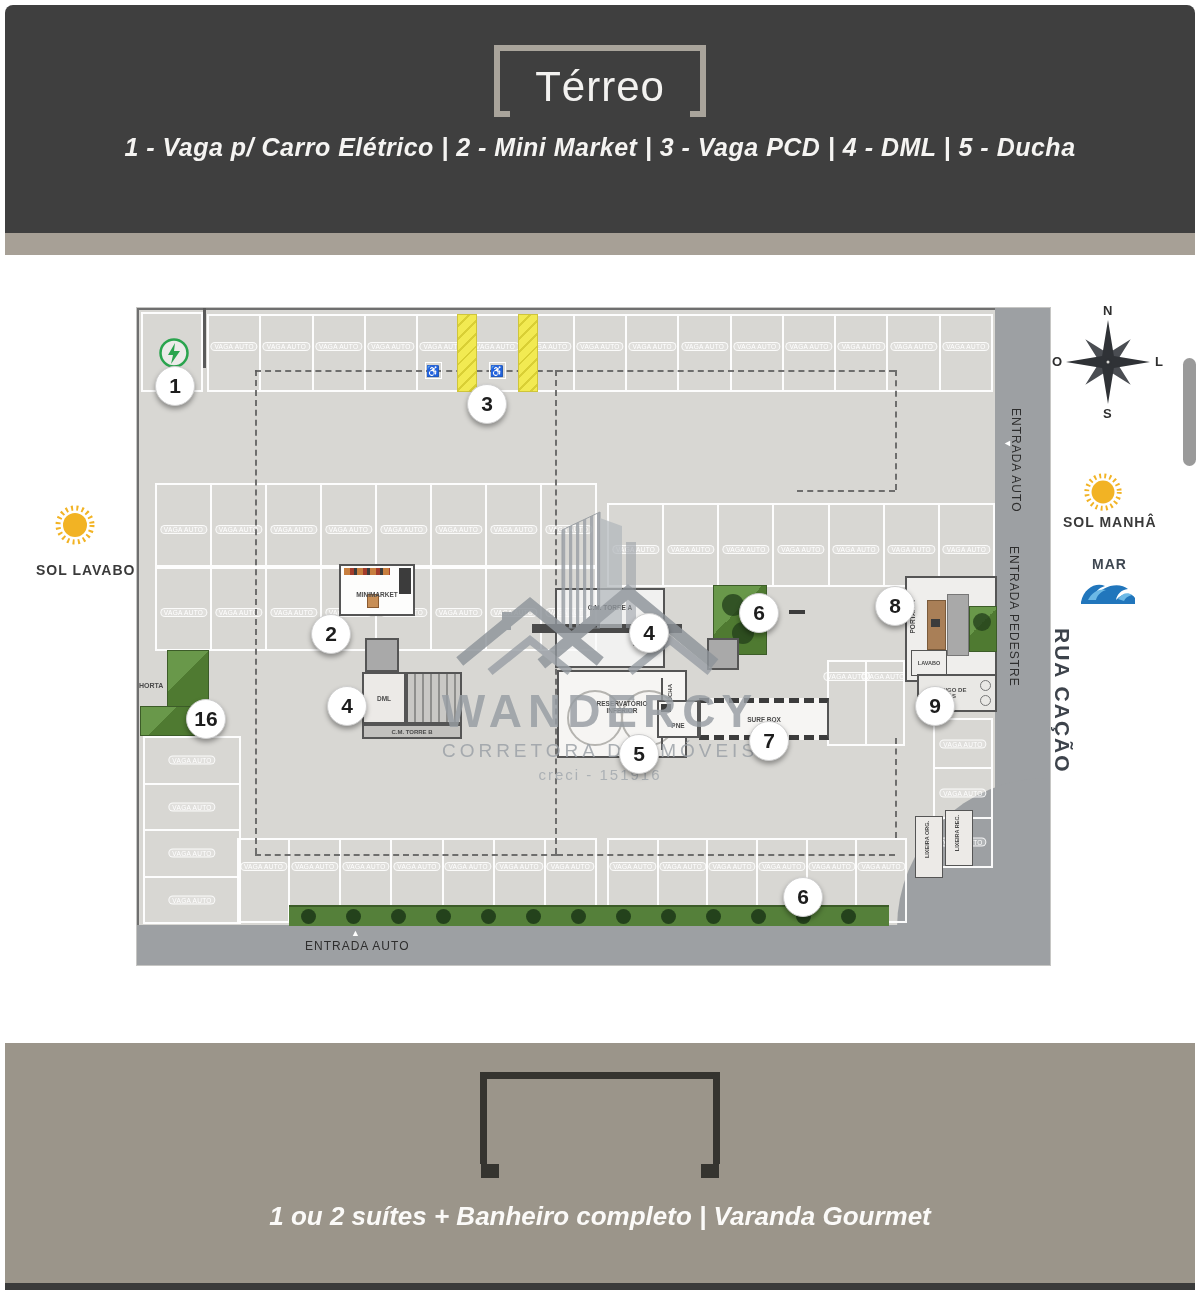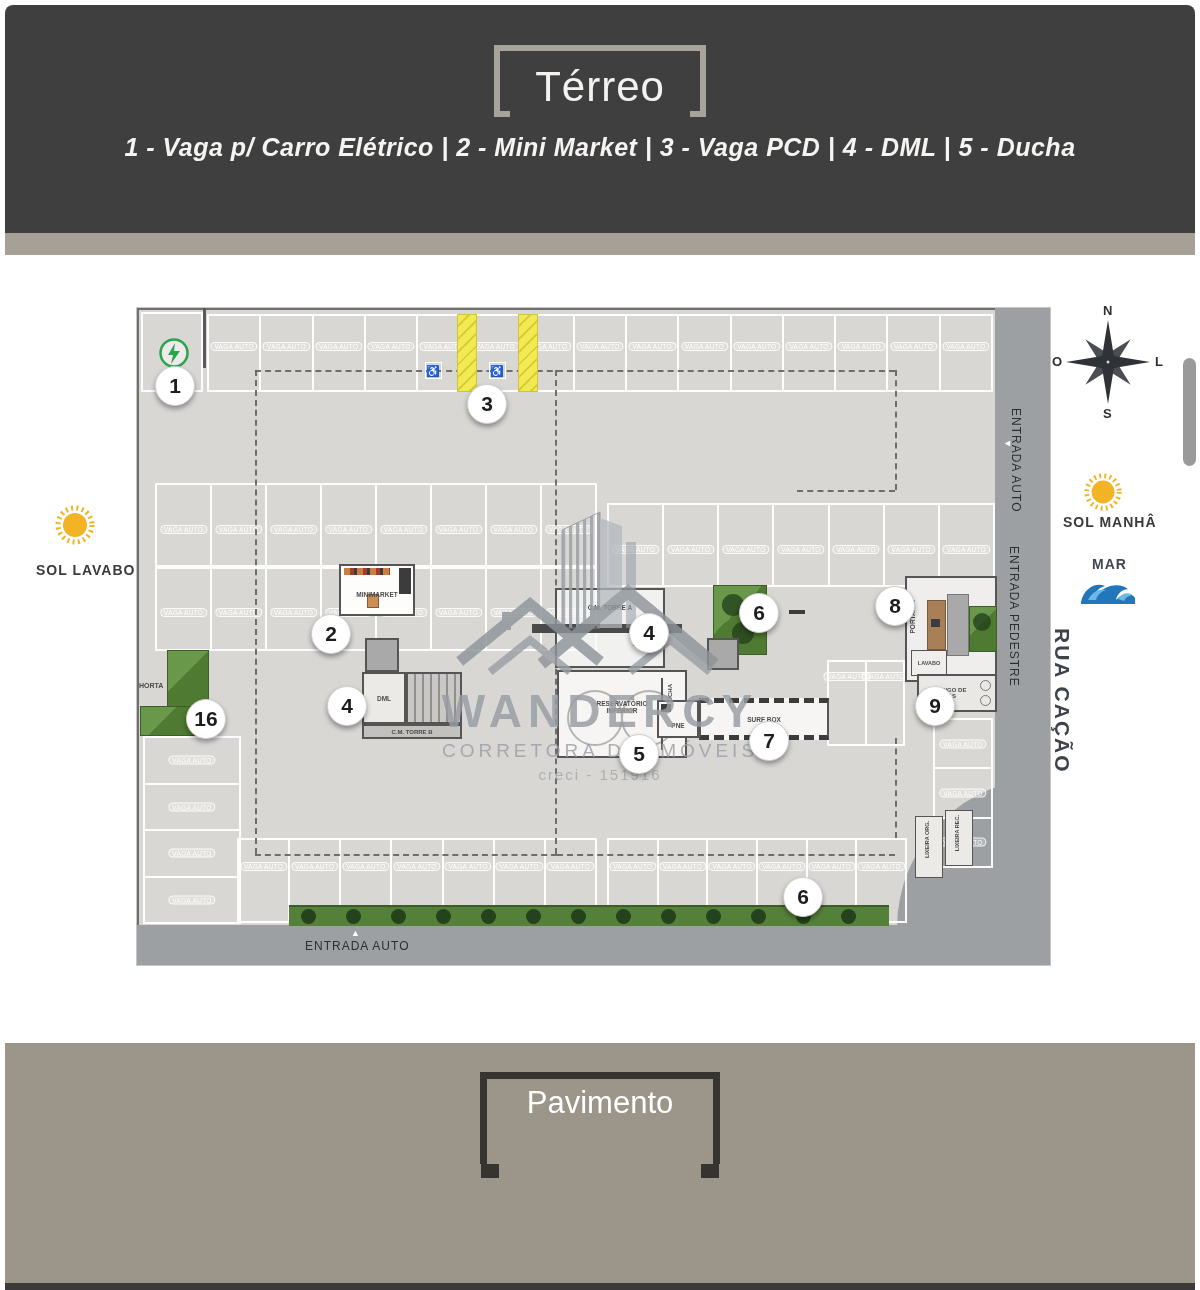--- a/index.html
+++ b/index.html
@@ -515,17 +515,17 @@
     <path d="M10,26 C14,18 22,14 28,16 C22,18 19,22 18,26 Z" fill="#6cb9e6"></path>
     <path d="M40,25 C44,19 50,18 54,21 C50,22 47,24 46,27 Z" fill="#6cb9e6"></path>
   </svg>
 
   <div class="scrollbar"></div>
 
   <div class="footer">
     <div class="bracket dark ftr-bracket">
         <div class="frame"></div>
       </div>
-    <div class="ftr-t1">Pavimento</div>
+    <div class="ftr-line f1">1 ou 2 suítes + Banheiro completo  |  Varanda Gourmet</div>
   </div>
   <div class="bottom-strip"></div>
 
 </div>
 
 </body></html>

